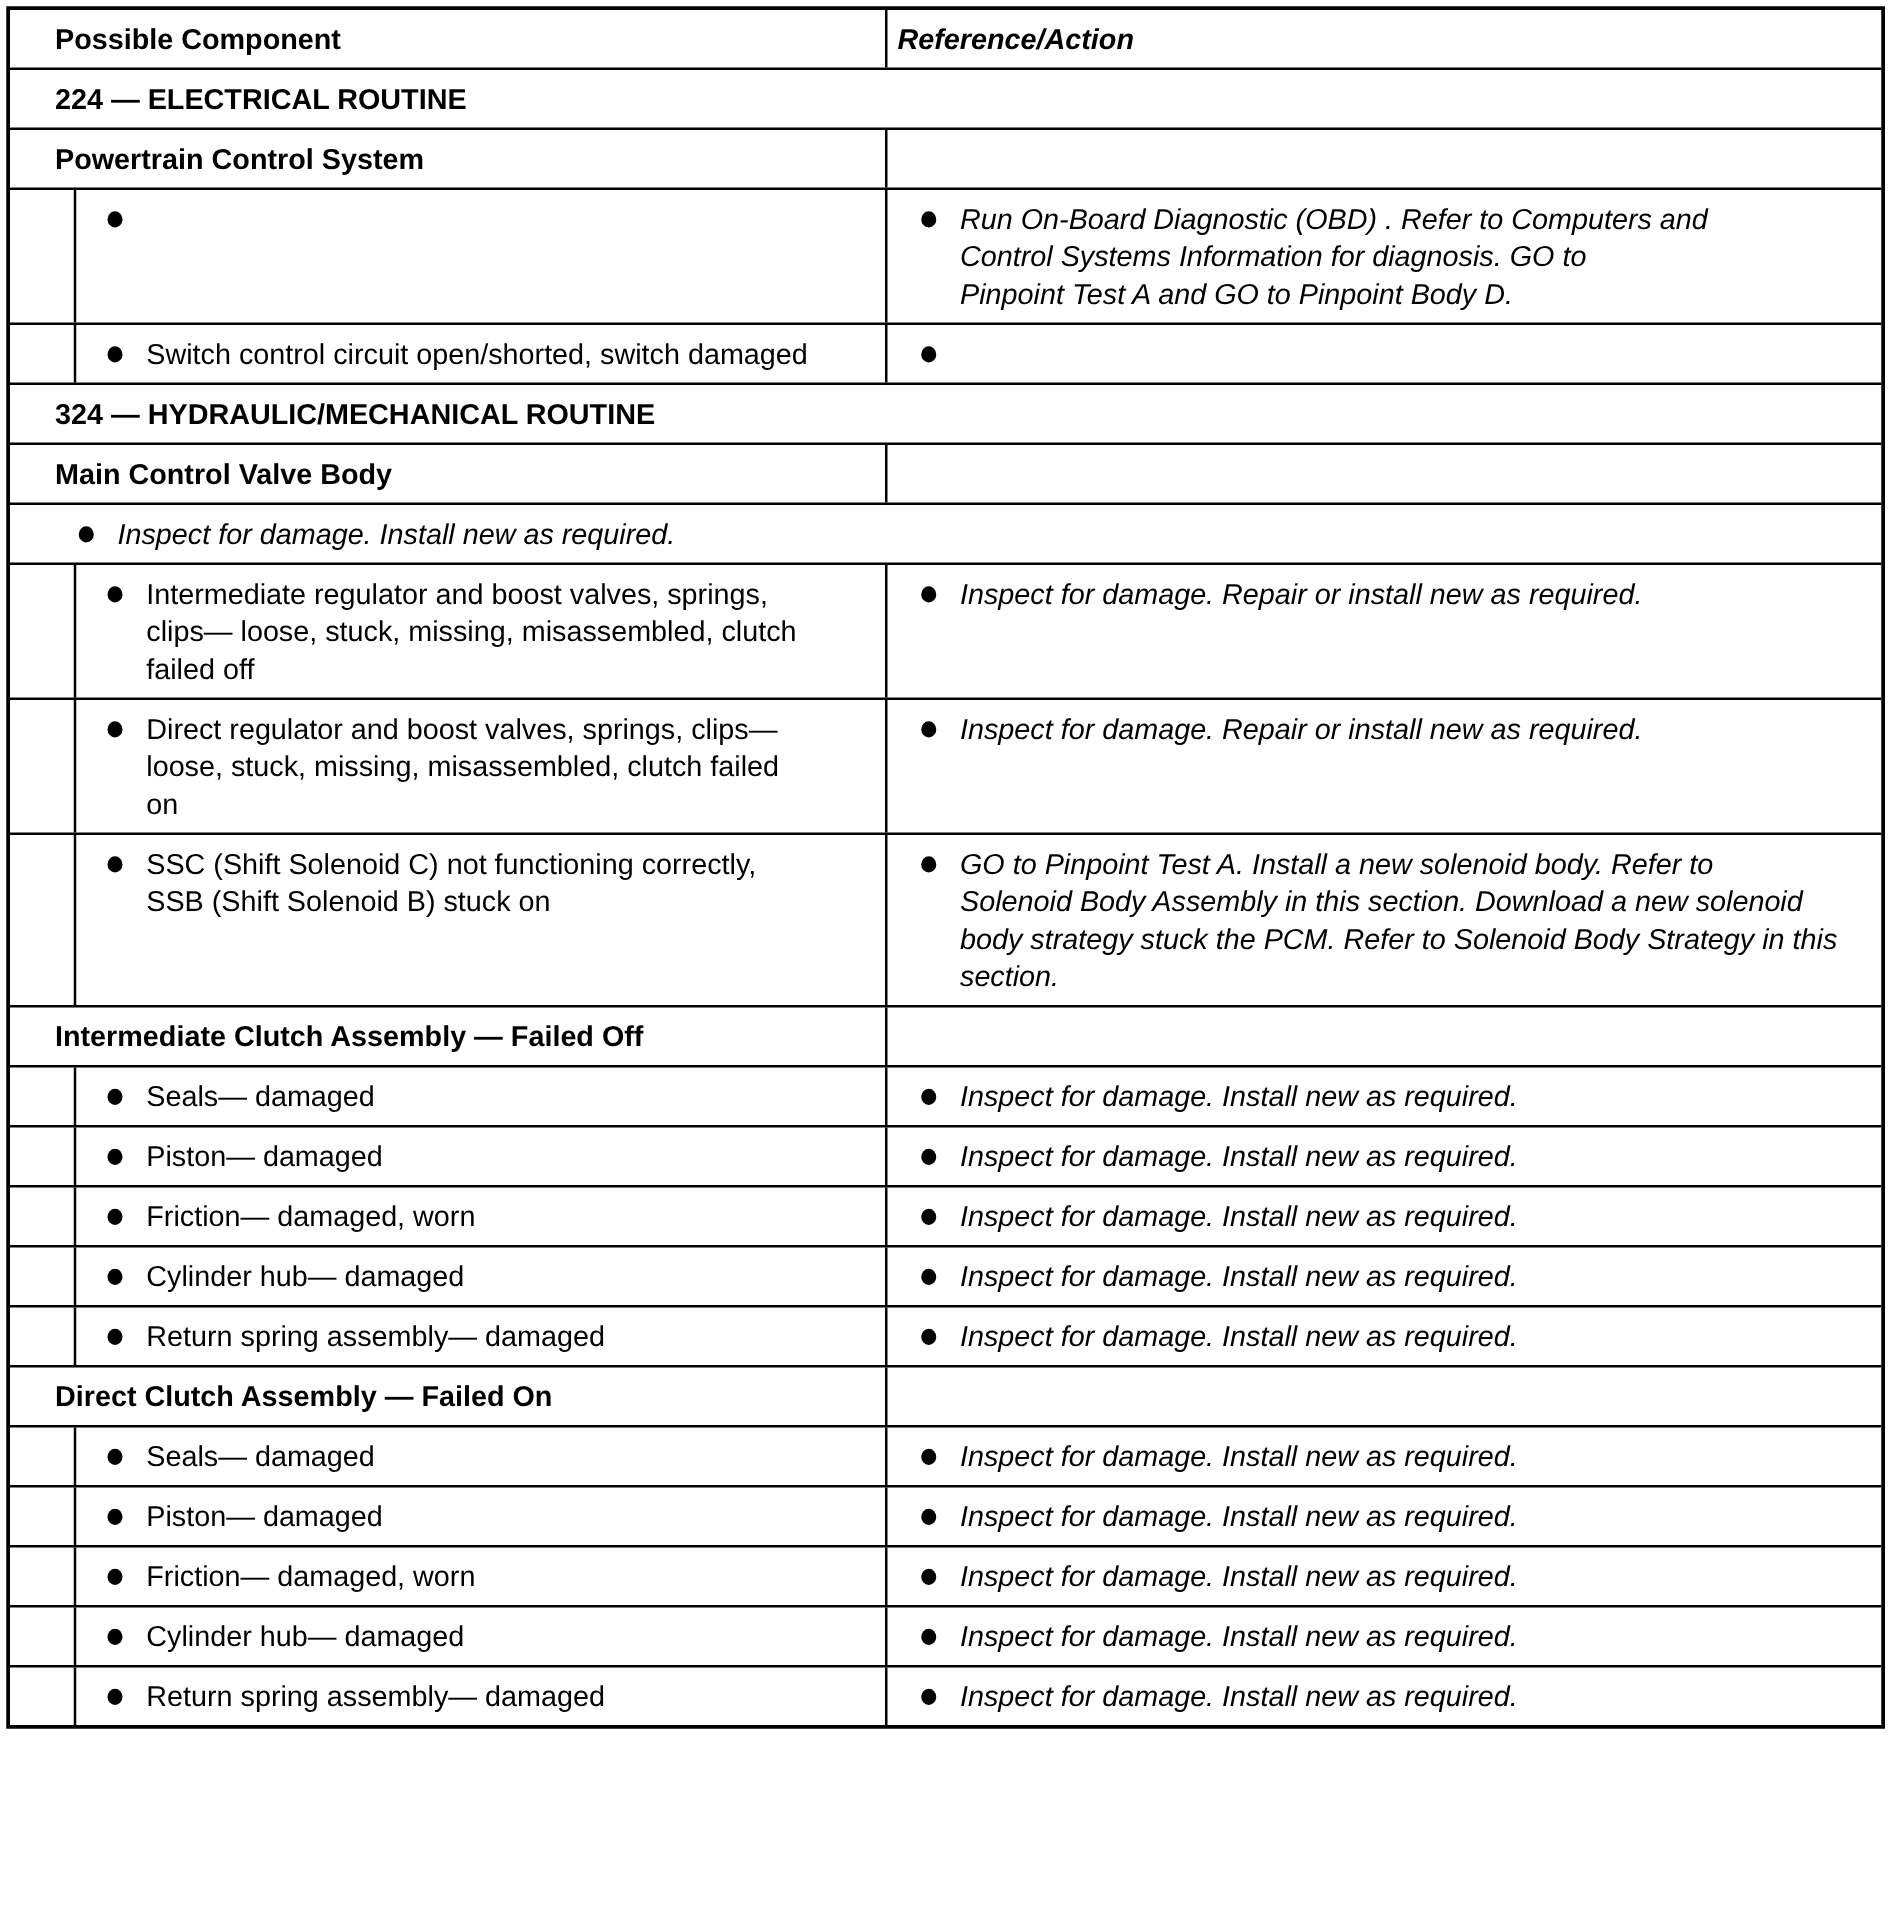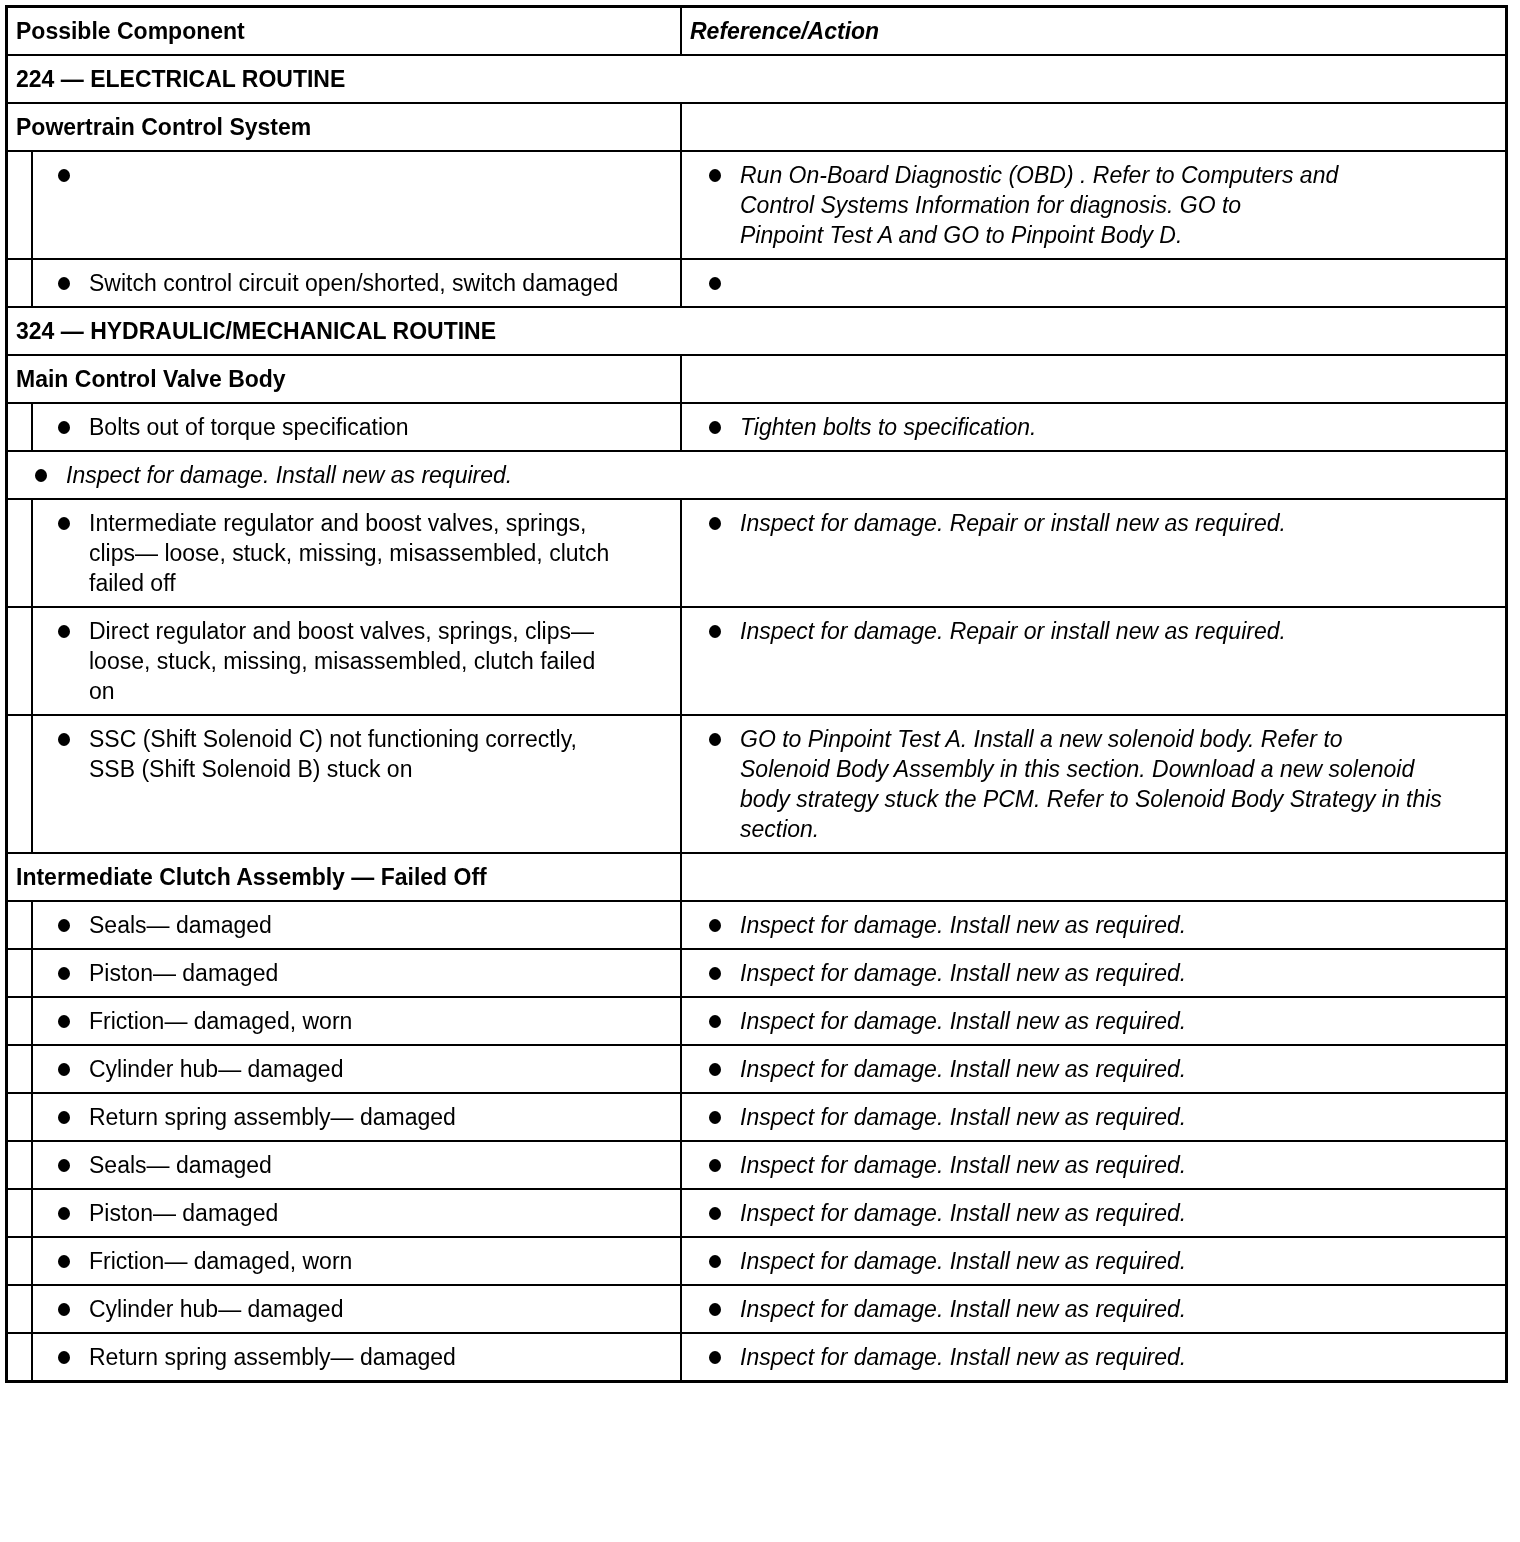--- a/index.html
+++ b/index.html
@@ -1,21 +1,21 @@
 <!DOCTYPE html>
 <html><head>
 <meta charset="utf-8">
 <style>
   html, body { margin: 0; padding: 0; background: #ffffff; }
   body { width: 1520px; height: 1542px; position: relative; font-family: "Liberation Sans", sans-serif; color: #000; }
   .tbl {
     position: absolute; left: 5px; top: 5px; width: 1497px;
     border: 3px solid #000; box-sizing: content-box;
   }
-  .row { display: flex; border-top: 2px solid #000; box-sizing: border-box; }
+  .row { display: flex; border-top: 2px solid #000; box-sizing: border-box; padding-left: 28px; }
   .row:first-child { border-top: none; }
   .cell-left { width: 674px; box-sizing: border-box; border-right: 2px solid #000; display: flex; }
   .cell-right { flex: 1; box-sizing: border-box; display: flex; font-style: italic; }
   .full { flex: 1; box-sizing: border-box; }
   .hdr-text, .sec-text, .grp-text {
     font-weight: bold; font-size: 23px; line-height: 30px; padding: 8px 8px 8px 8px;
   }
   .indent { width: 23px; border-right: 2px solid #000; flex: none; }
   .item { display: flex; padding: 8px 8px 8px 22px; font-size: 23px; line-height: 30px; flex: 1; }
   .item-r { display: flex; padding: 8px 8px 8px 24px; font-size: 23px; line-height: 30px; flex: 1; }
@@ -89,35 +89,20 @@
     <div class="full sec-text">324 — HYDRAULIC/MECHANICAL ROUTINE</div>
   </div>
 
   <div class="row">
     <div class="cell-left">
       <div class="grp-text txt">Main Control Valve Body</div>
     </div>
     <div class="cell-right"></div>
   </div>
 
-  <div class="row">
-    <div class="cell-left">
-      <div class="indent"></div>
-      <div class="item">
-        <span class="bullet"></span>
-        <span class="txt left-item-txt">Bolts out of torque specification</span>
-      </div>
-    </div>
-    <div class="cell-right">
-      <div class="item-r">
-        <span class="bullet"></span>
-        <span class="txt">Tighten bolts to specification.</span>
-      </div>
-    </div>
-  </div>
 
   <div class="row">
     <div class="cell-right">
       <div class="item-r">
         <span class="bullet"></span>
         <span class="txt">Inspect for damage. Install new as required.</span>
       </div>
     </div>
   </div>
 
@@ -257,20 +242,26 @@
       </div>
     </div>
     <div class="cell-right">
       <div class="item-r">
         <span class="bullet"></span>
         <span class="txt">Inspect for damage. Install new as required.</span>
       </div>
     </div>
   </div>
 
+  <div class="row">
+    <div class="cell-left">
+      <div class="grp-text txt">Direct Clutch Assembly — Failed On</div>
+    </div>
+    <div class="cell-right"></div>
+  </div>
 
   <div class="row">
     <div class="cell-left">
       <div class="indent"></div>
       <div class="item">
         <span class="bullet"></span>
         <span class="txt left-item-txt">Seals— damaged</span>
       </div>
     </div>
     <div class="cell-right">

